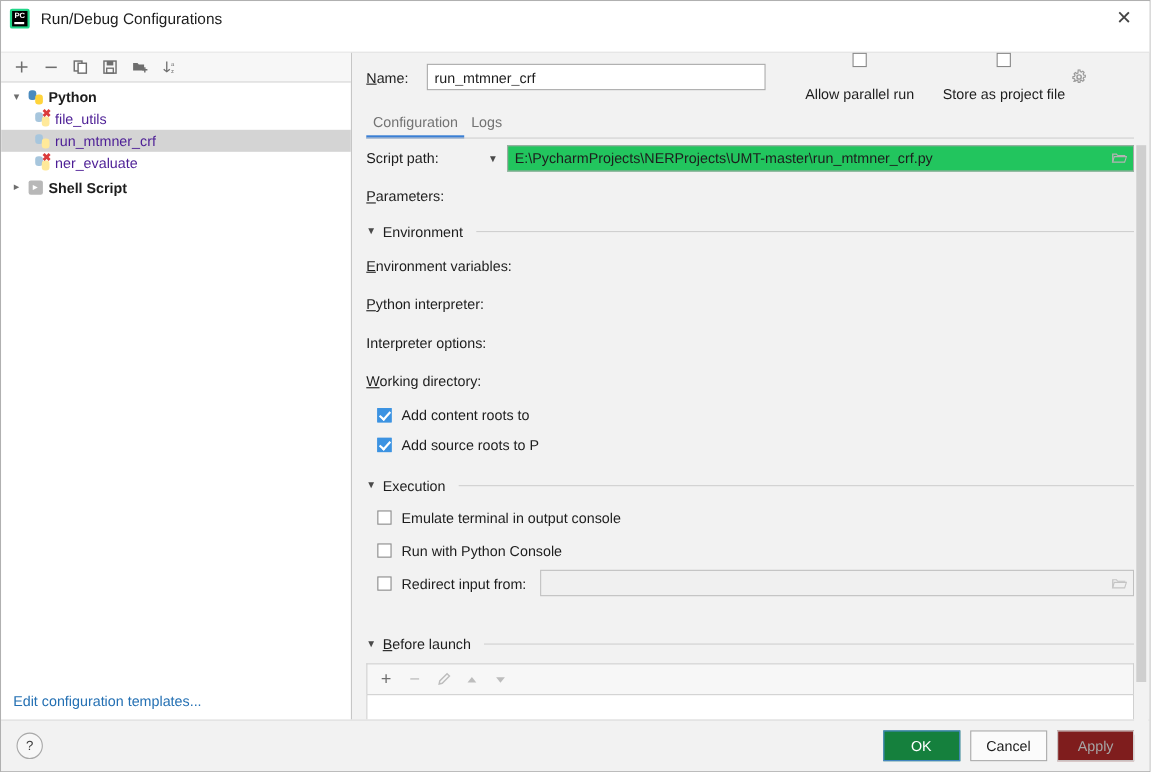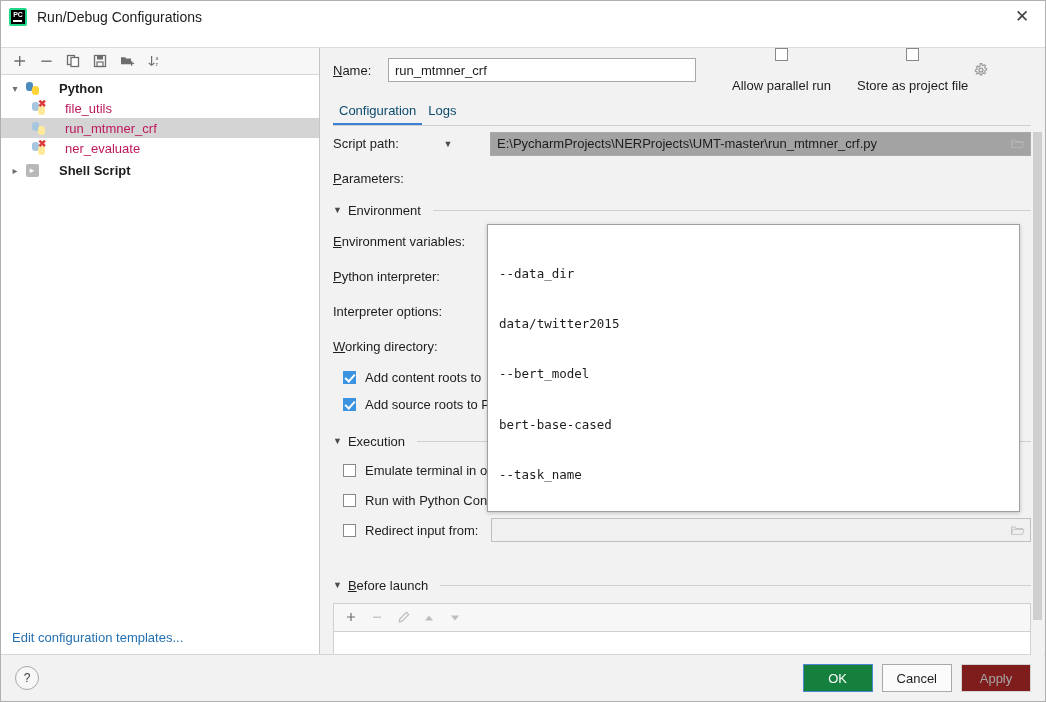--- a/index.html
+++ b/index.html
@@ -82,23 +82,23 @@
   .trow{
     height:20px;display:flex;align-items:center;
     padding-left:6px;font-size:13px;white-space:nowrap;
   }
   .trow.sel{background:#d4d4d4;}
   .twist{
     width:16px;display:flex;align-items:center;justify-content:center;
     color:#6e6e6e;font-size:10px;flex:0 0 auto;
   }
   .ticon{width:18px;display:flex;align-items:center;justify-content:center;flex:0 0 auto;}
-  .tlabel{margin-left:18px;}
+  .tlabel{margin-left:3px;}
   .tlabel.bold{font-weight:bold;}
-  .tlabel.muted{color:#be185d;}
+  .tlabel.muted{color:#4c1d95;}
   
   .pylogo{position:relative;width:13px;height:13px;}
   .pylogo .b1,.pylogo .b2{position:absolute;width:7px;height:9px;border-radius:3px;}
   .pylogo .b1{background:#4b8bbe;left:0;top:0;}
   .pylogo .b2{background:#ffd43b;right:0;bottom:0;}
   .pylogo.pale .b1{background:#a7c6dd;}
   .pylogo.pale .b2{background:#ffe99a;}
   .redx{
     position:absolute;right:-2px;top:-3px;color:#db3b3b;font-size:10px;font-weight:bold;
     line-height:10px;
@@ -139,40 +139,40 @@
     border:solid #fff;border-width:0 2px 2px 0;transform:rotate(42deg);
   }
   .cbwrap{display:flex;align-items:center;gap:17px;cursor:default;flex-direction:column;}
   .gear{margin-left:6px;color:#9a9a9a;display:flex;align-items:center;}
   
   .tabs{
     height:34px;min-height:34px;display:flex;align-items:flex-end;
     padding-left:13px;gap:0;position:relative;
   }
   .tab{
-    padding:0 6px 8px 6px;font-size:13px;color:#0c4a6e;cursor:default;position:relative;
+    padding:0 6px 8px 6px;font-size:13px;color:#737373;cursor:default;position:relative;
   }
   .tab.active::after{
     content:"";position:absolute;left:0;right:0;bottom:0;height:3px;background:#3a7fd5;
   }
   .tabs::after{
     content:"";position:absolute;left:13px;right:14px;bottom:0;height:1px;background:#d0d0d0;
   }
   
   .form{
     flex:1;position:relative;overflow:hidden;
     padding:0 14px 0 13px;
   }
   .frow{display:flex;align-items:center;height:35px;}
   .flabel{width:102px;flex:0 0 auto;font-size:13px;}
   .flabel.wide{width:148px;}
   .field{
-    flex:1;height:24px;box-sizing:border-box;border:1px solid #a9a9a9;background:#a3a3a3;
+    flex:1;height:24px;box-sizing:border-box;border:1px solid #a9a9a9;background:#22c55e;
     display:flex;align-items:center;padding:0 4px 0 6px;font-size:13px;color:#1d1d1d;
-    overflow:hidden;white-space:nowrap;margin-left:29px;
+    overflow:hidden;white-space:nowrap;
   }
   .field.disabled{background:#f0f0f0;border-color:#c0c0c0;}
   .field .txt{flex:1;overflow:hidden;text-overflow:clip;}
   .folder-btn{
     width:18px;display:flex;align-items:center;justify-content:center;color:#b4b4b4;flex:0 0 auto;
   }
   .caret-btn{
     width:26px;display:flex;align-items:center;justify-content:center;color:#4a4a4a;font-size:9px;flex:0 0 auto;
   }
   .section{
@@ -491,34 +491,20 @@
         </div>
 
       </div>
 
       <div class="vscroll" style="top:44px;height:576px;">
         <div class="vthumb" style="top:40px;height:488px;"></div>
       </div>
 
     </div>
 
-    <div class="popup">
-      <div>--data_dir</div>
-      <div>data/twitter2015</div>
-      <div>--bert_model</div>
-      <div>bert-base-cased</div>
-      <div>--task_name</div>
-      
-      
-      
-      
-      
-      
-      
-    </div>
 
   </div>
 
   <div class="bottom">
     <div class="helpbtn">?</div>
     <div class="spacer"></div>
     <div class="btn primary">OK</div>
     <div class="btn">Cancel</div>
     <div class="btn disabled">Apply</div>
   </div>

